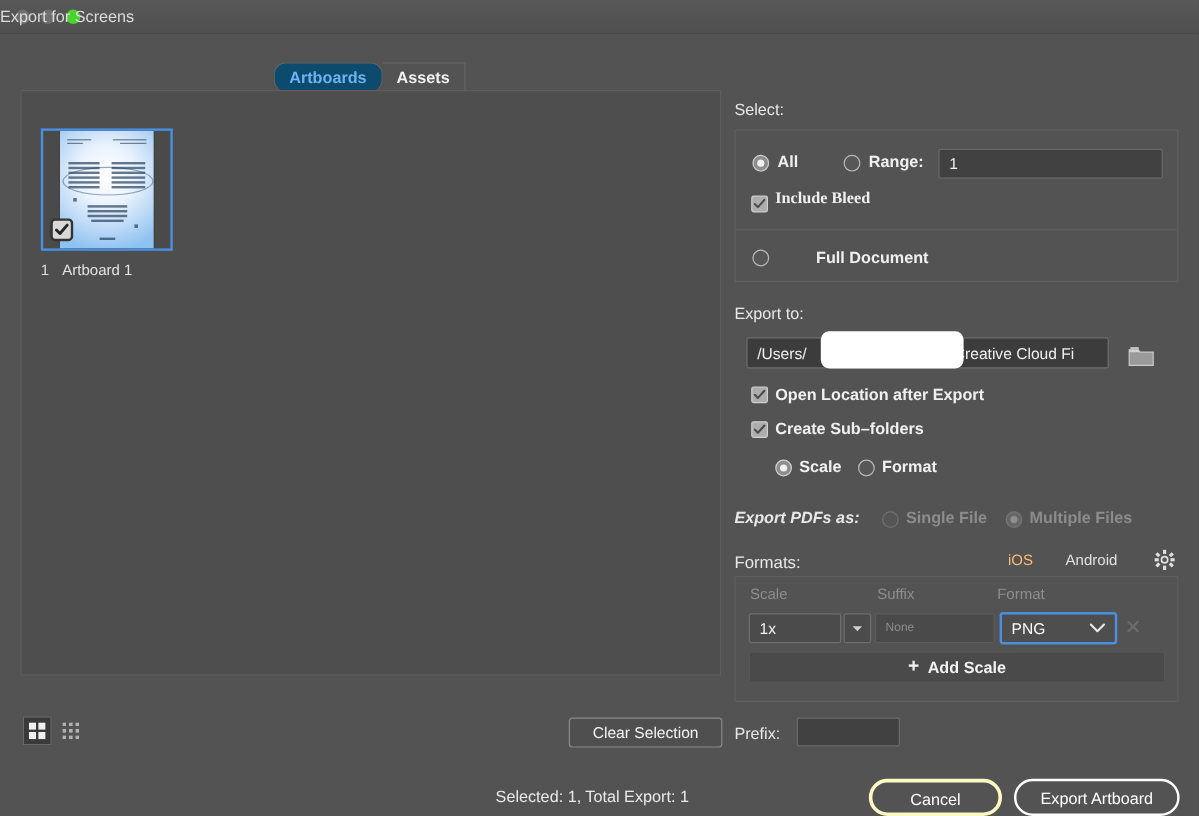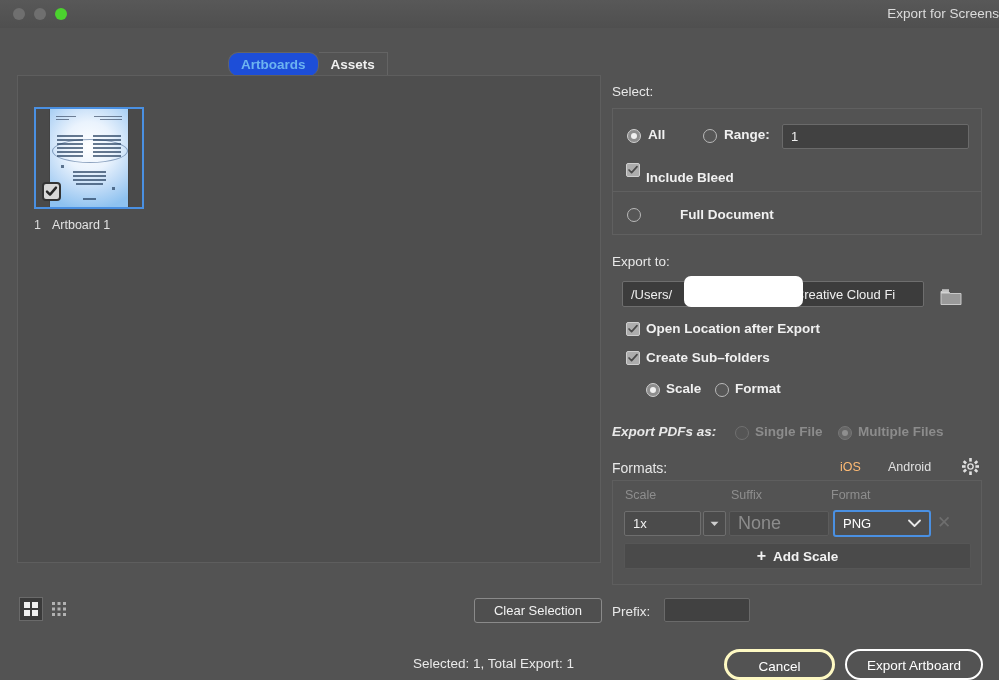--- a/index.html
+++ b/index.html
@@ -29,21 +29,21 @@
     left: 0; top: 0;
     width: 999px; height: 28px;
     background: linear-gradient(to bottom, #585858 0%, #4f4f4f 100%);
     border-bottom: 1px solid #3a3a3a;
   }
   #title-text {
     position: absolute;
     left: 0; top: 0;
     width: 999px;
     line-height: 27px;
-    text-align: right;
+    text-align: left;
     font-size: 13.5px;
     color: #dcdcdc;
   }
   .traffic {
     position: absolute;
     top: 8px;
     width: 12px; height: 12px;
     border-radius: 50%;
   }
   #tl-close  { left: 13px; background: #6f6f6f; }
@@ -68,21 +68,21 @@
     height: 24px;
     line-height: 24px;
     padding: 0 12px;
     font-size: 13.5px;
     font-weight: bold;
     box-sizing: border-box;
     border: 1px solid #5f5f5f;
     border-bottom: none;
   }
   .tab.active {
-    background: #1d4ed8;
+    background: #0c4a6e;
     color: #6cb4f0;
     border-color: #646464;
     border-radius: 10px;
   }
   .tab.inactive {
     background: #535353;
     color: #f0f0f0;
     border-color: #646464;
     border-left: none;
   }
@@ -308,21 +308,21 @@
   #scale-stepper {
     position: absolute;
     left: 703px; top: 483px; width: 23px; height: 25px;
     background: #4b4b4b; border: 1px solid #6e6e6e; border-radius: 2px;
     box-sizing: border-box; display:flex; align-items:center; justify-content:center;
   }
   #suffix-field {
     position: absolute;
     left: 729px; top: 483px; width: 100px; height: 25px;
     background: #4a4a4a; border: 1px solid #5c5c5c; border-radius: 2px;
-    box-sizing: border-box; font-size: 18px; color: #8c8c8c;
+    box-sizing: border-box; font-size: 10px; color: #8c8c8c;
     display:flex; align-items:center; padding-left: 8px;
   }
   #format-select {
     position: absolute;
     left: 833px; top: 482px; width: 98px; height: 27px;
     background: #4e4e4e; border: 2px solid #4a90e2; border-radius: 3px;
     box-sizing: border-box; font-size: 13px; color: #ffffff;
     display:flex; align-items:center; padding-left: 8px;
   }
   #format-chevron { position: absolute; right: 8px; top: 7px; }
@@ -459,21 +459,21 @@
 
     <div class="radio" style="left:703px; top:101px;"></div>
     <div class="ctext bold" style="left:724px; top:99px;">Range:</div>
     <div class="field" id="range-field">1</div>
 
     <div class="checkbox" style="left:626px; top:135px;">
       <svg width="12" height="12" viewBox="0 0 12 12" aria-hidden="true" style="position:absolute;left:0;top:0;">
         <path d="M2 6 L4.6 8.6 L10 2.6" stroke="#4a4a4a" stroke-width="1.7" fill="none" stroke-linecap="round" stroke-linejoin="round"></path>
       </svg>
     </div>
-    <div class="ctext bold" style="left:646px; top:142px;">Include Bleed</div>
+    <div class="ctext bold" style="left:646px; top:129px;font-family:Liberation Serif, serif;">Include Bleed</div>
 
     <div class="radio" style="left:627px; top:180px;"></div>
     <div class="ctext bold" style="left:648px; top:179px;padding-left:32px;">Full Document</div>
 
     <div class="sec-label" id="lbl-exportto">Export to:</div>
 
     <div class="field" id="path-field">
       <span>/Users/</span>
         <span style="margin-left:119px;">/Creative Cloud Fi</span>
     </div>

